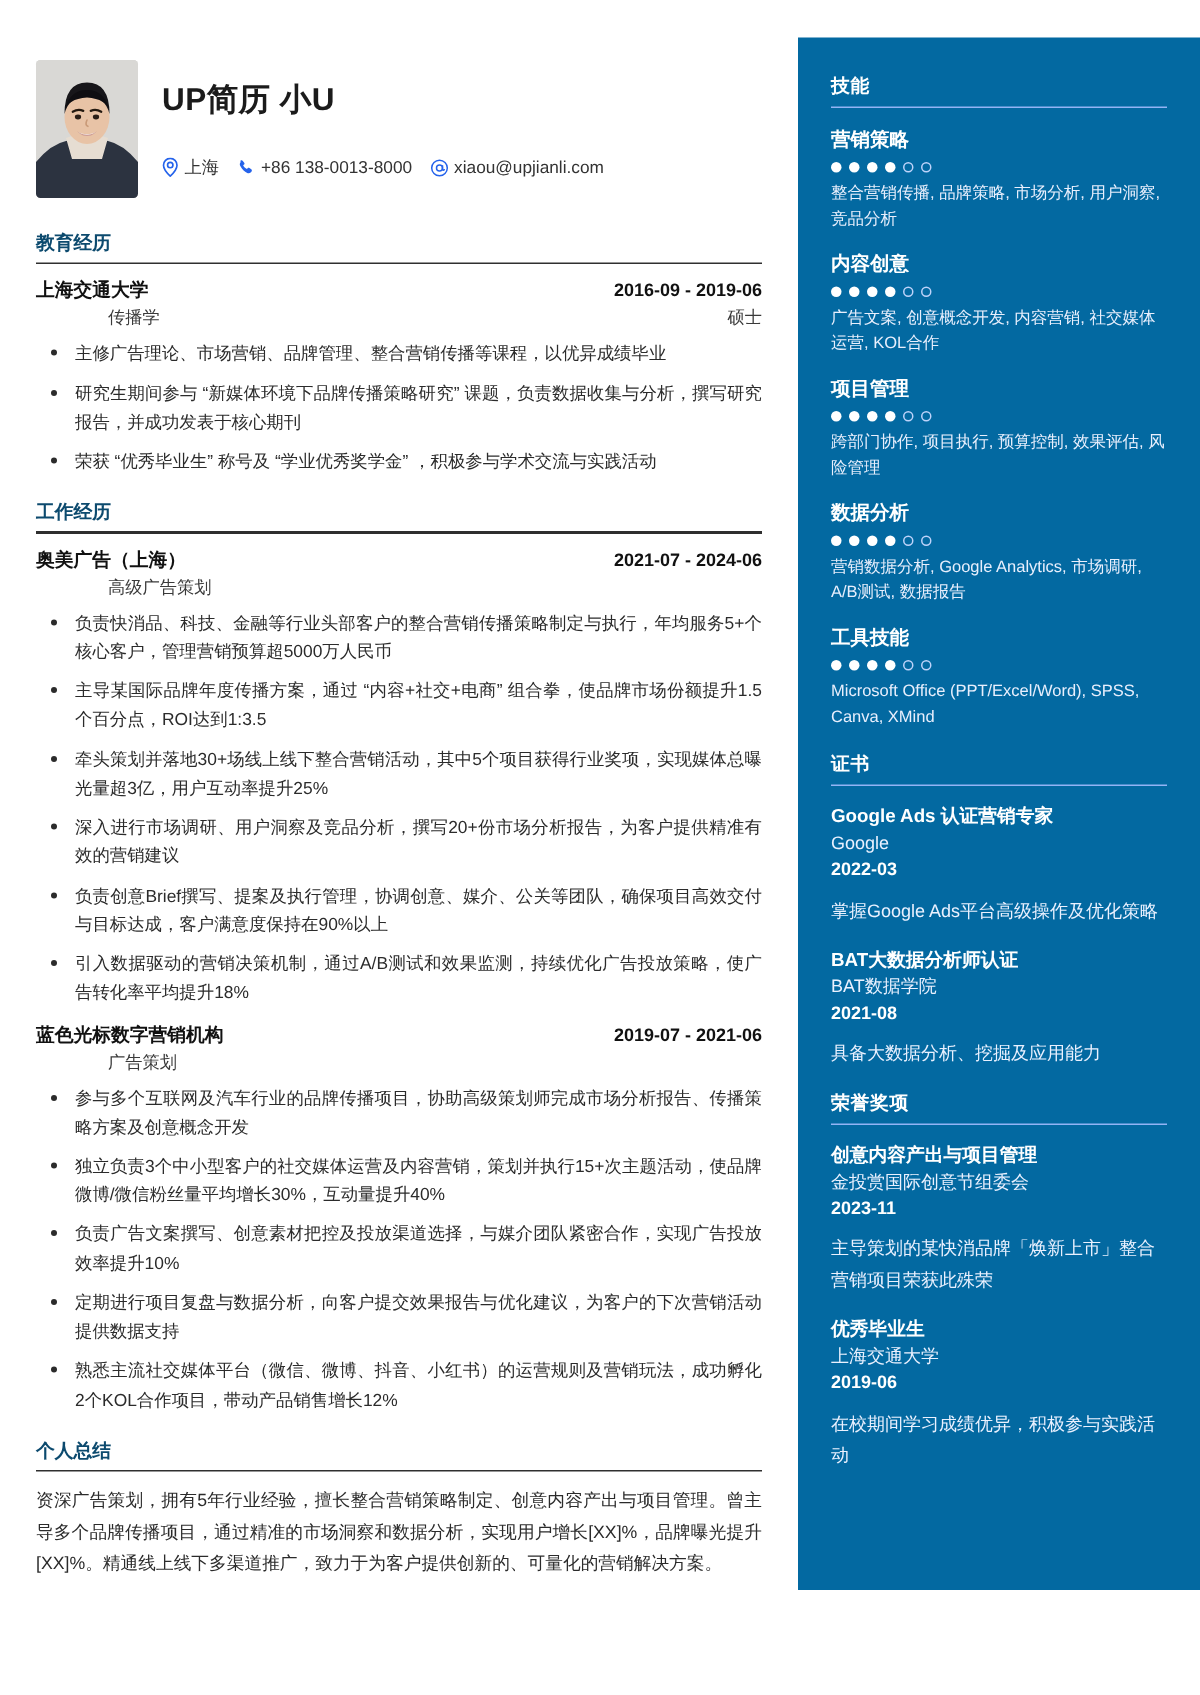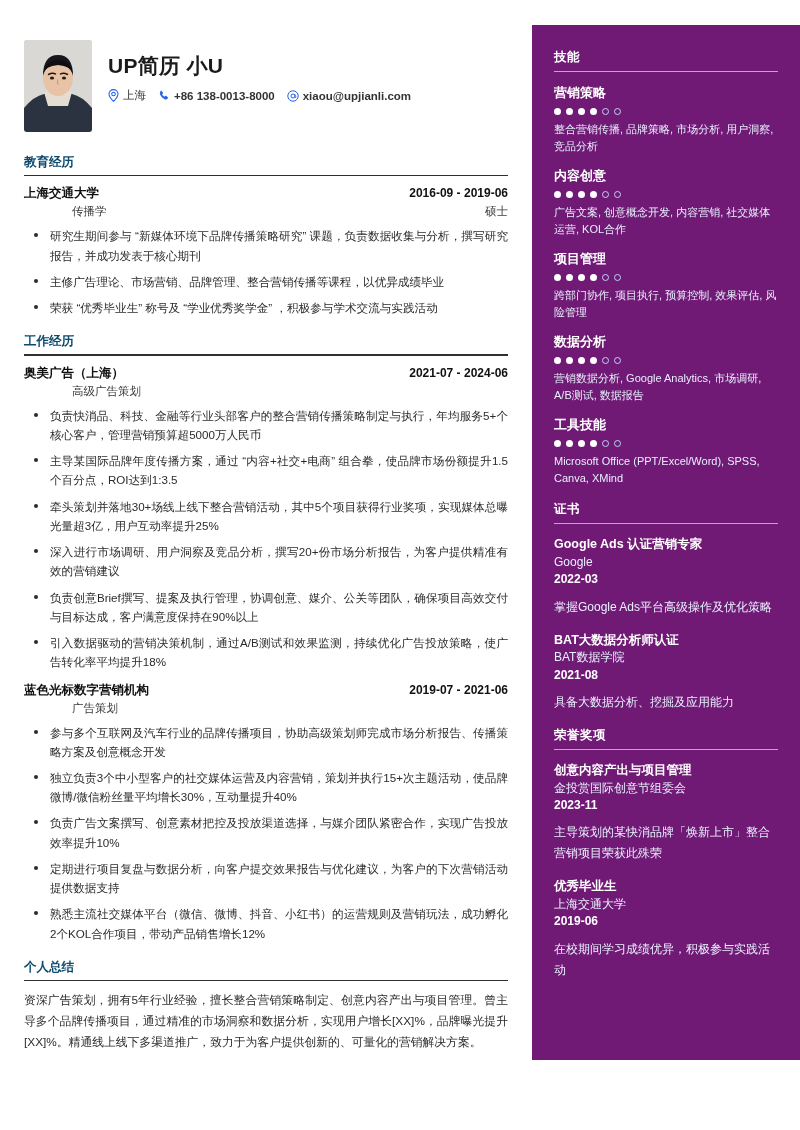--- a/index.html
+++ b/index.html
@@ -10,21 +10,21 @@
     color: #222222;
     overflow: hidden;
   }
   .page { position: relative; width: 800px; height: 1130px; background: #fff; }
 
   
   .sidebar {
     position: absolute;
     left: 532px; top: 25px;
     width: 268px; height: 1035px;
-    background: #701a75;
+    background: #0369a1;
     color: #ffffff;
     padding: 24px 22px 20px 22px;
   }
   .side-sec { margin-bottom: 14px; }
   .side-sec-title {
     font-size: 12.5px; font-weight: bold; color: #ffffff;
     letter-spacing: .5px; padding-bottom: 5px;
   }
   .side-rule { height: 1px; background: #93b4f5; margin-bottom: 12px; }
 
@@ -46,24 +46,24 @@
   .main { position: absolute; left: 0; top: 0; width: 532px; padding: 40px 24px 0 24px; }
 
   .header { display: flex; align-items: flex-start; gap: 16px; margin-bottom: 22px; }
   .photo {
     width: 68px; height: 92px; flex: 0 0 68px; border-radius: 3px;
     overflow: hidden; background: #d8d8d6; position: relative;
   }
   .photo svg { display: block; width: 100%; height: 100%; }
   .head-right { padding-top: 12px; }
   .name { font-size: 21px; font-weight: bold; color: #1b1b1b; letter-spacing: .3px; }
-  .contacts { display: flex; align-items: center; gap: 6px; margin-top: 8px; flex-wrap: wrap; }
+  .contacts { display: flex; align-items: center; gap: 6px; margin-top: 24px; flex-wrap: wrap; }
   .ct { display: inline-flex; align-items: center; gap: 4px; font-size: 11.5px; color: #333; }
   .ct svg { display: block; }
-  .ct + .ct { margin-left: 6px; font-weight: bold; }
+  .ct + .ct { margin-left: 6px; }
 
   .sec { margin-bottom: 16px; }
   .sec-title { font-size: 12.5px; font-weight: bold; color: #0c4a6e; padding-bottom: 4px; }
   .sec-rule { height: 1.4px; background: #2f2f2f; margin-bottom: 9px; }
 
   .entry { margin-bottom: 10px; }
   .entry-top { display: flex; justify-content: space-between; align-items: baseline; }
   .org { font-size: 12.5px; font-weight: bold; color: #111; }
   .date { font-size: 12px; font-weight: bold; color: #111; }
   .entry-sub { display: flex; justify-content: space-between; align-items: baseline; margin-top: 2px; }
@@ -147,22 +147,22 @@
       <div class="entry">
         <div class="entry-top">
           <span class="org">上海交通大学</span>
           <span class="date">2016-09 - 2019-06</span>
         </div>
         <div class="entry-sub">
           <span class="role">传播学</span>
           <span class="degree">硕士</span>
         </div>
         <ul class="bullets">
+          <li>主修广告理论、市场营销、品牌管理、整合营销传播等课程，以优异成绩毕业</li>
           <li>研究生期间参与 “新媒体环境下品牌传播策略研究” 课题，负责数据收集与分析，撰写研究报告，并成功发表于核心期刊</li>
-          <li>主修广告理论、市场营销、品牌管理、整合营销传播等课程，以优异成绩毕业</li>
           <li>荣获 “优秀毕业生” 称号及 “学业优秀奖学金” ，积极参与学术交流与实践活动</li>
         </ul>
       </div>
     </div>
 
     <div class="sec">
       <div class="sec-title">工作经历</div>
       <div class="sec-rule"></div>
 
       <div class="entry">

